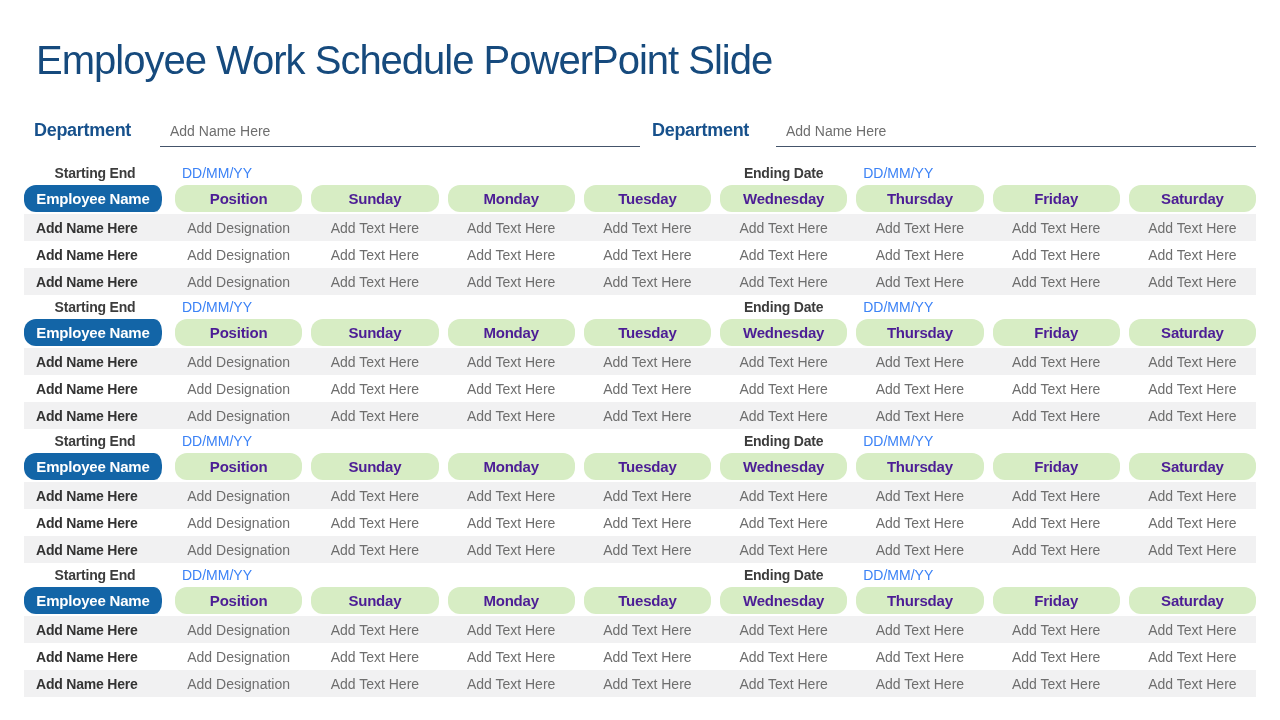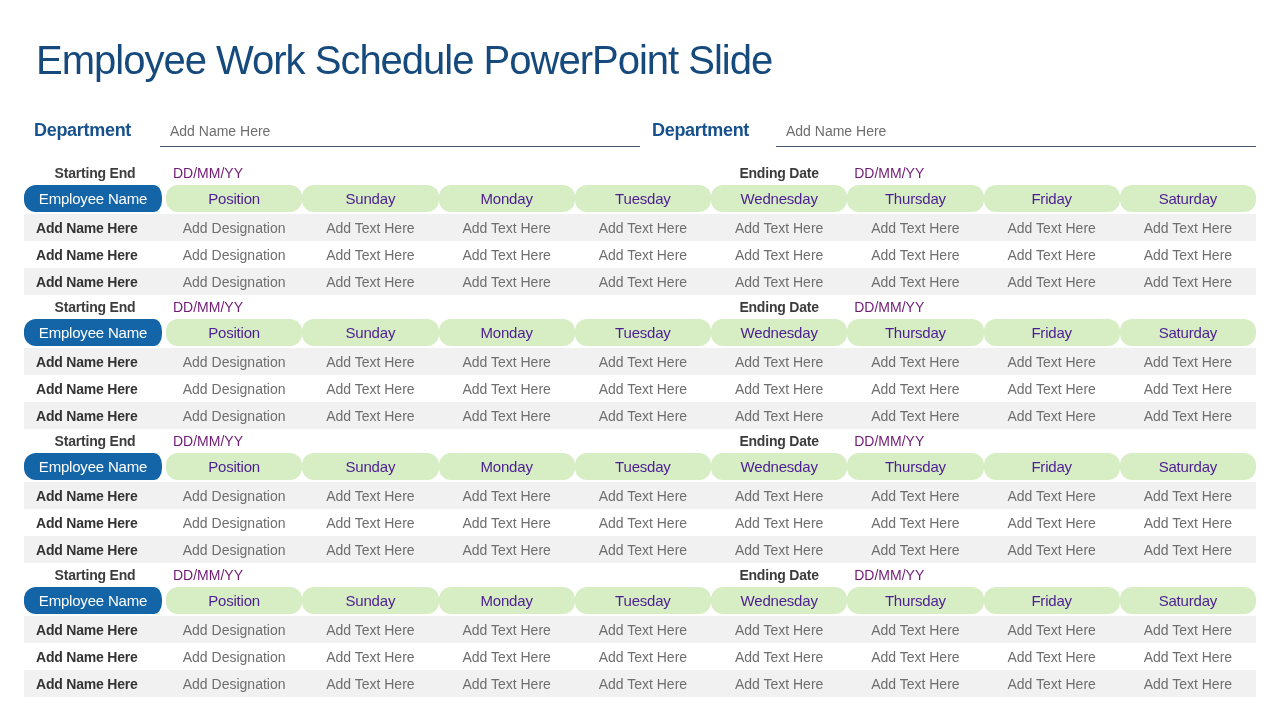--- a/index.html
+++ b/index.html
@@ -22,28 +22,28 @@
   .meta-field {
     position:absolute; top:119px; height:28px;
     border-bottom:1px solid #44546A;
     font-size:14px; color:#6E6E6E; cursor:text;
   }
   #dept-field { left:160px; width:480px; }
   #sup-field  { left:776px; width:480px; }
   .meta-field span { display:block; padding-left:10px; line-height:24px; }
 
   #blocks { position:absolute; left:24px; top:161px; width:1232px; }
-  .grid-row { display:grid; grid-template-columns:142px repeat(8, 1fr); }
+  .grid-row { display:grid; grid-template-columns:142px repeat(8, 1fr);gap:9px; }
   .date-row { height:24px; align-items:center; font-size:14px; }
   .date-label { font-weight:700; color:#3C3C3C; text-align:center; letter-spacing:-0.2px; }
-  .date-value { color:#701a75; padding-left:7px; cursor:text; }
+  .date-value { color:#3b82f6; padding-left:7px; cursor:text; }
   .header-row { height:29px; border-bottom:2px solid #fff; }
   .header-row > div {
     height:100%; display:flex; align-items:center; justify-content:center;
-    font-weight:400; font-size:15px; letter-spacing:-0.2px;border-radius:12px;
+    font-weight:700; font-size:15px; letter-spacing:-0.2px;border-radius:12px;
   }
   .head-cell { background:var(--header-green,#D7EDC4); color:#4c1d95; }
   .name-head { background:var(--accent-blue,#1365A7); color:#fff; border-right:4px solid #fff; }
   .data-row { height:27px; align-items:center; font-size:14px; color:#6E6E6E; }
   .data-row.odd { background:var(--stripe-gray,#F1F1F2); }
   .data-row > div { text-align:center; cursor:text; }
   .data-row > .name-cell {
     text-align:left; padding-left:12px; font-weight:700; color:#333333; letter-spacing:-0.2px;
   }
 </style>

